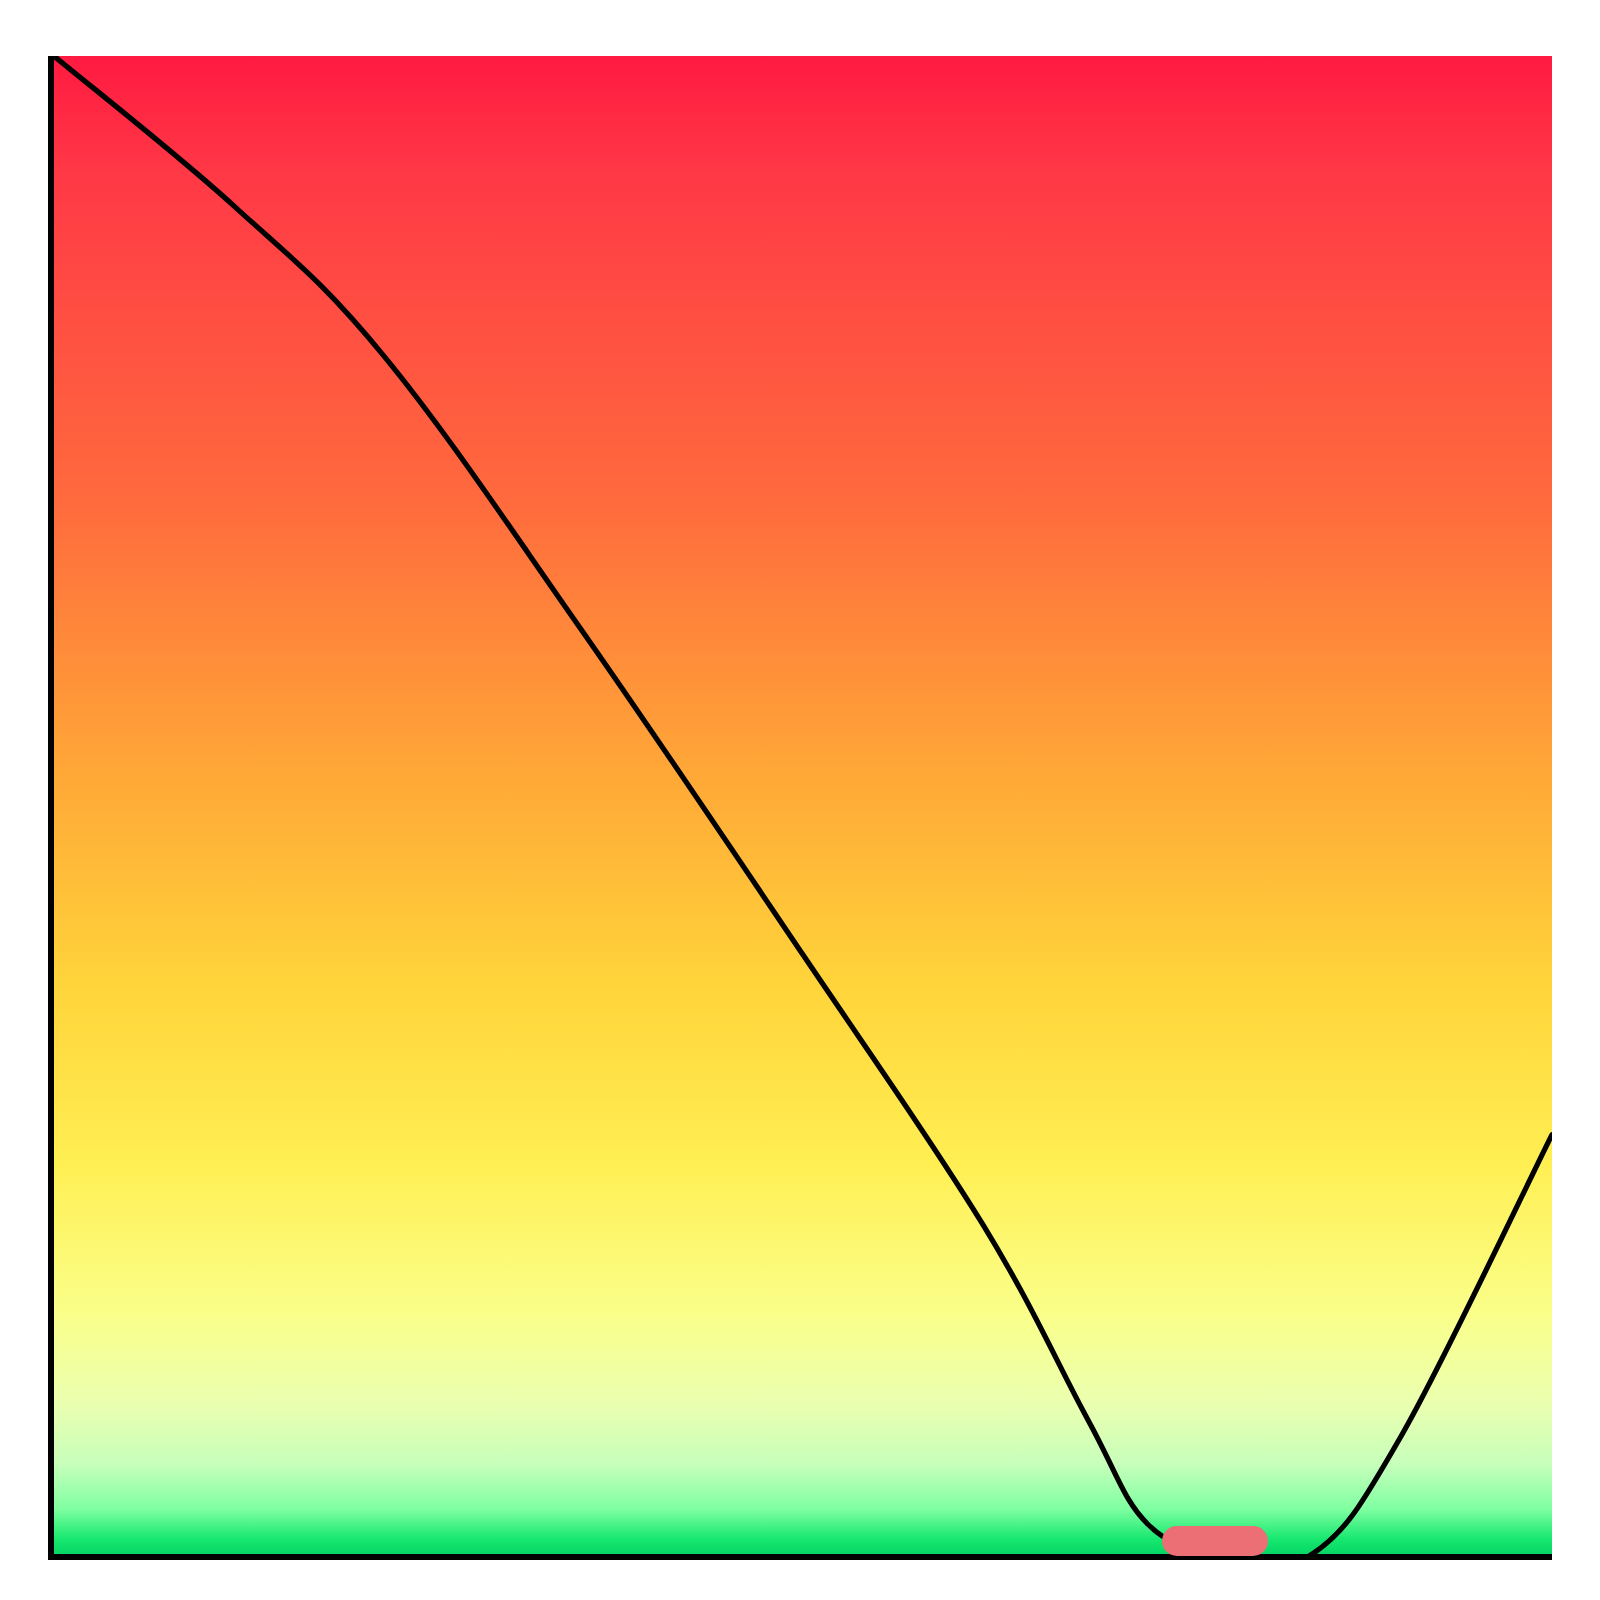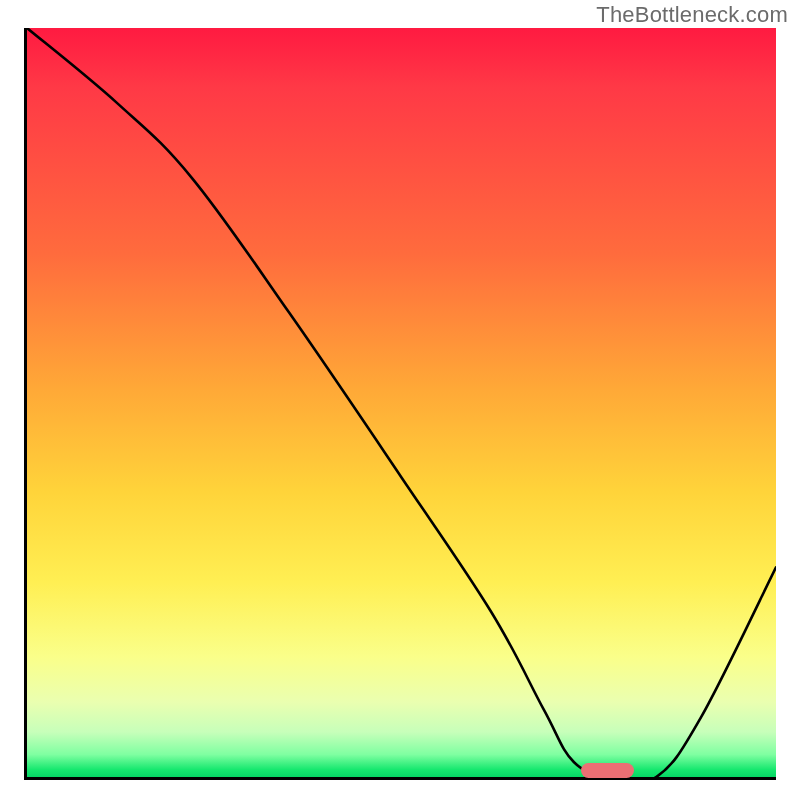--- a/index.html
+++ b/index.html
@@ -65,21 +65,20 @@
     width: 52px;
     height: 15px;
     border-radius: 8px;
     background: #eb6f74;
   }
 </style>
 </head>
 <body>
 
 <div id="wrap">
-  <div id="watermark">TheBottleneck.com</div>
 
   <div id="plot">
     <div id="gradient"></div>
 
     <svg class="curve" viewBox="0 0 749 749" preserveAspectRatio="none">
       <path id="curve-path" fill="none" stroke="#000" stroke-width="2.6" stroke-linecap="round" stroke-linejoin="round" d="M 0.0 0.0 C 16.2 13.5, 60.2 47.9, 89.9 74.9 C 119.5 101.9, 133.8 112.1, 164.8 149.8 C 195.8 187.5, 224.4 230.7, 262.1 284.6 C 299.9 338.5, 338.1 395.5, 374.5 449.4 C 410.9 503.3, 438.8 542.4, 464.4 584.2 C 490.0 626.0, 502.0 654.6, 516.8 681.6 C 531.6 708.6, 534.6 721.9, 546.8 734.0 C 558.9 746.2, 569.4 746.3, 584.2 749.0 C 599.1 751.7, 613.0 759.8, 629.2 749.0 C 645.3 738.2, 652.5 726.8, 674.1 689.1 C 695.7 651.3, 735.5 566.2, 749.0 539.3"></path>
     </svg>
 
     <div id="marker" style="left: 554.3px; width: 52.4px; bottom: -1px; background: rgb(235, 111, 116);"></div>
   </div>

